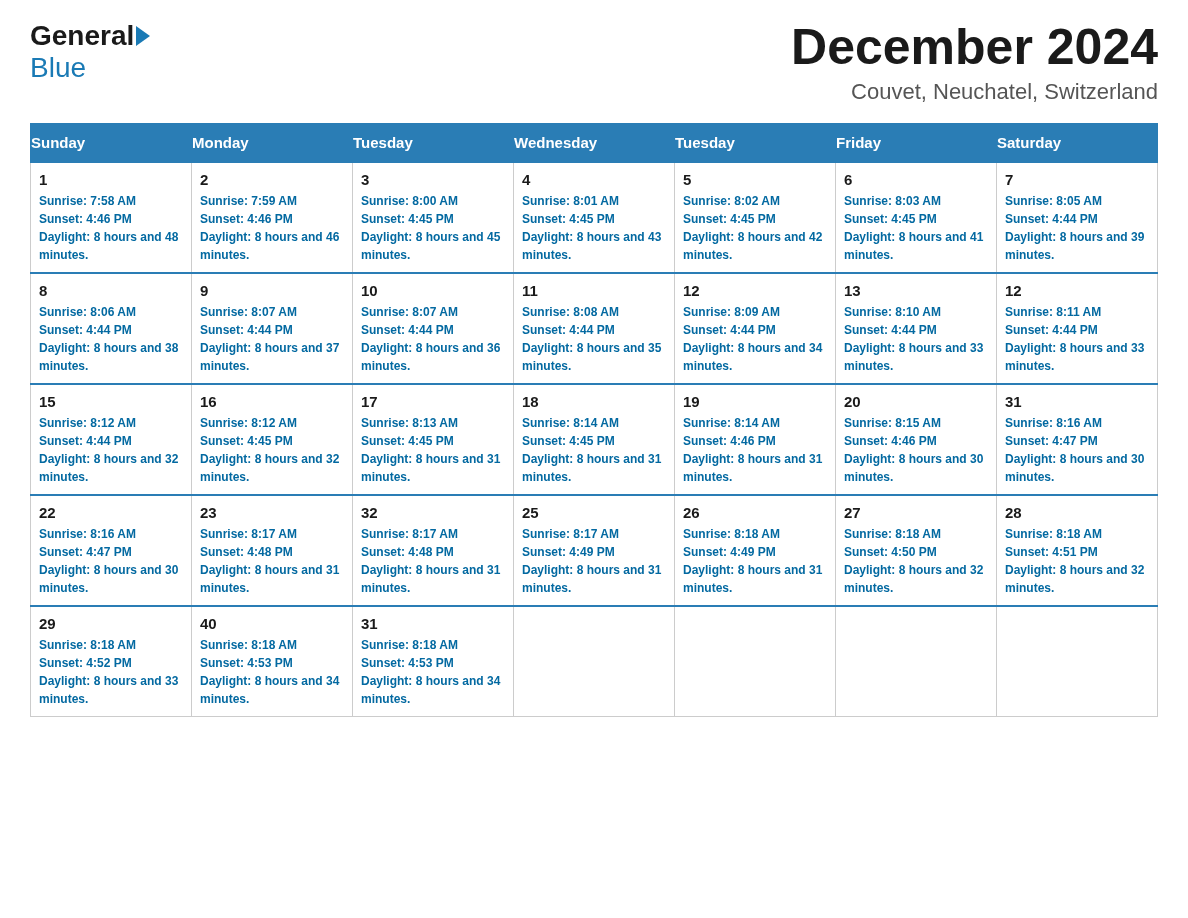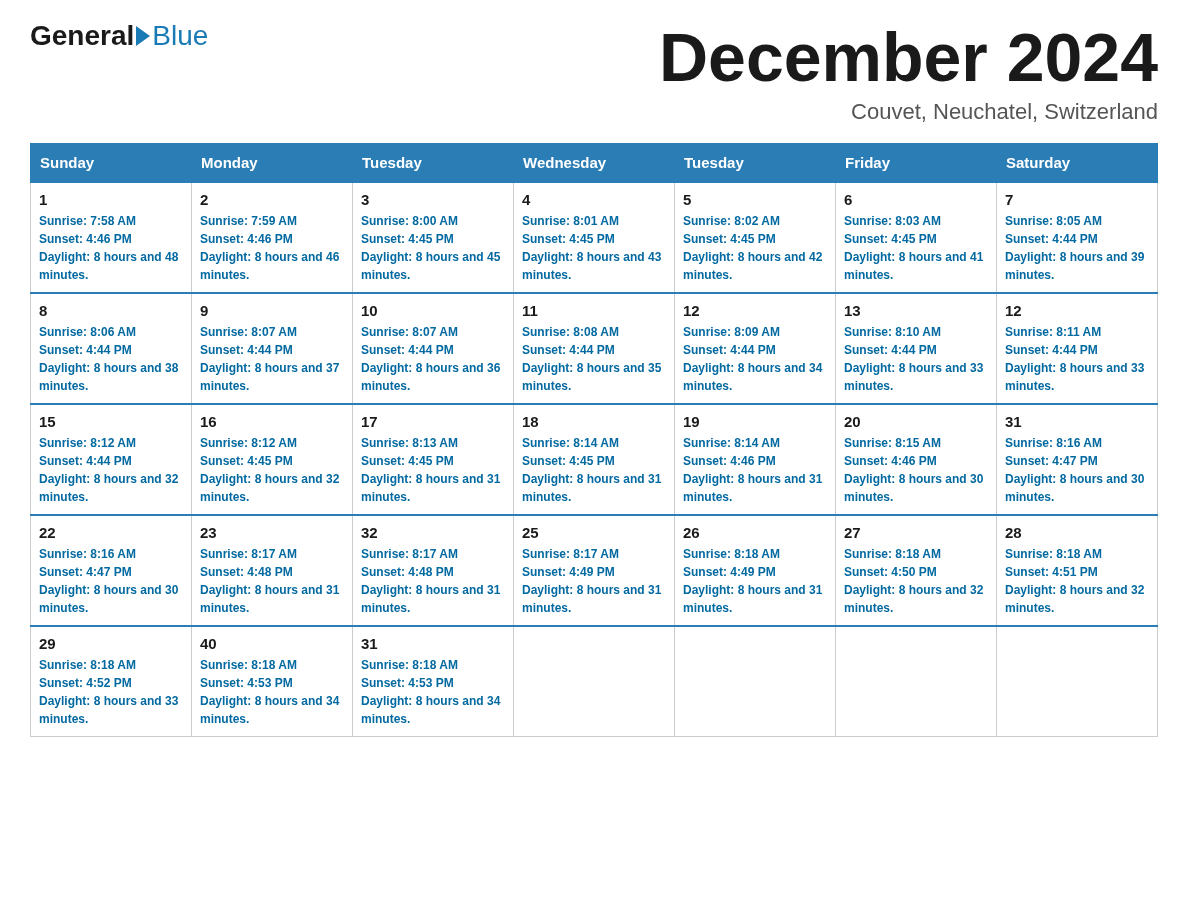--- a/index.html
+++ b/index.html
@@ -11,21 +11,21 @@
       padding: 20px 30px;
     }
     .header {
       display: flex;
       justify-content: space-between;
       align-items: flex-start;
       margin-bottom: 18px;
     }
     .logo {
       display: flex;
-      flex-direction: row;
+      flex-direction: column;
       align-items: flex-start;
     }
     .logo-text {
       font-size: 28px;
       font-weight: bold;
       color: #1a1a1a;
       display: flex;
       align-items: center;
     }
     .logo-general {
@@ -42,41 +42,41 @@
     }
     .logo-blue {
       color: #1a7ab5;
       font-size: 28px;
       font-weight: normal;
     }
     .title-section {
       text-align: right;
     }
     .month-title {
-      font-size: 68px;
+      font-size: 50px;
       font-weight: bold;
       color: #1a1a1a;
       line-height: 1.1;
     }
     .location {
       font-size: 22px;
       color: #555;
       margin-top: 4px;
     }
     .calendar-table {
       width: 100%;
       border-collapse: collapse;
       table-layout: fixed;
     }
     .calendar-table th {
       background-color: #2a7db5;
       color: #fff;
       font-size: 15px;
       font-weight: bold;
-      padding: 10px 9px;
+      padding: 10px 0;
       text-align: left;
       border: 1px solid #2a7db5;
     }
     .calendar-table td {
       border: 1px solid #ccc;
       vertical-align: top;
       padding: 8px;
       font-size: 12.5px;
       color: #333;
       height: 110px;

